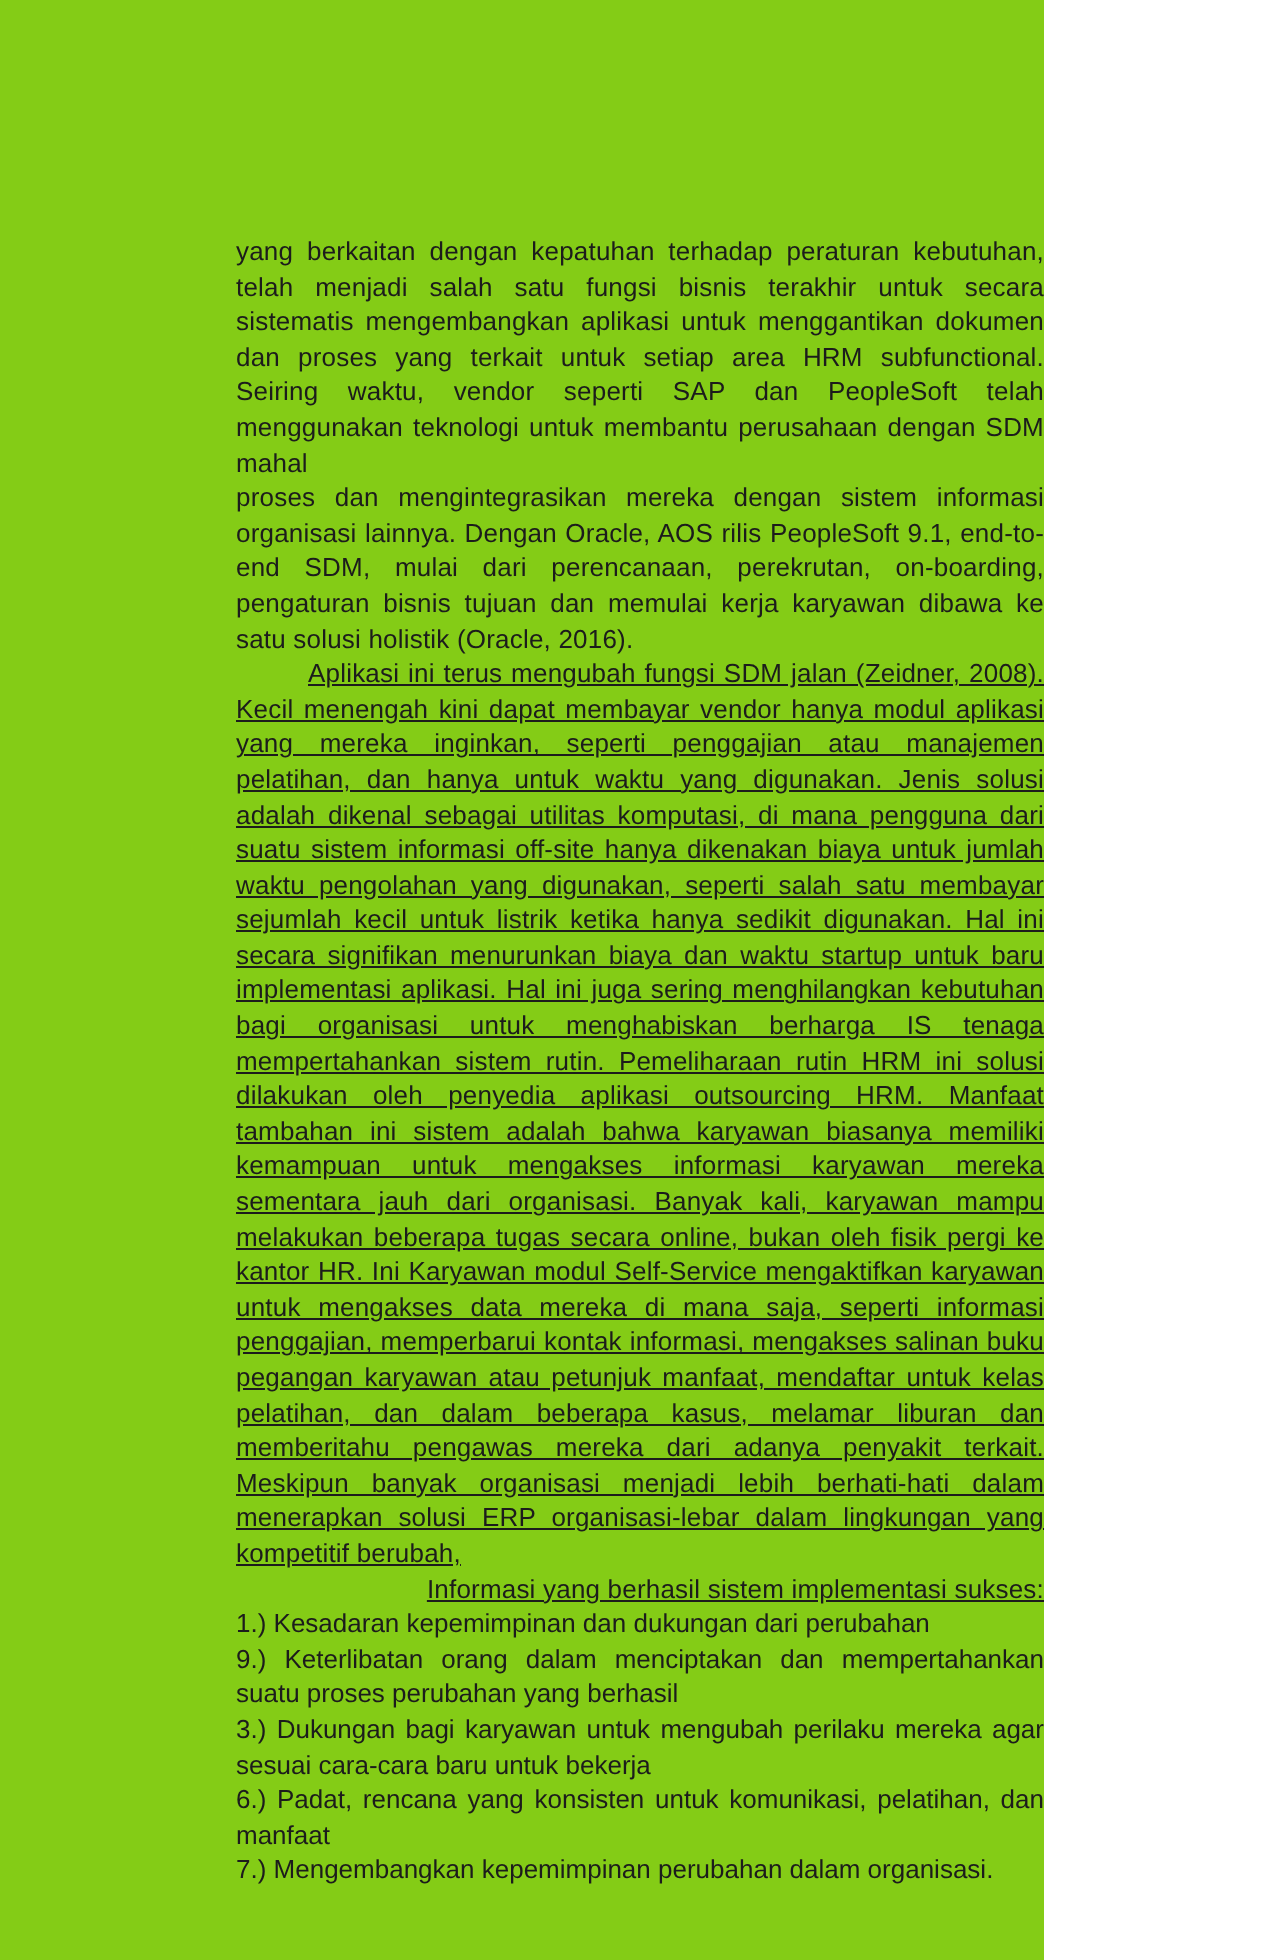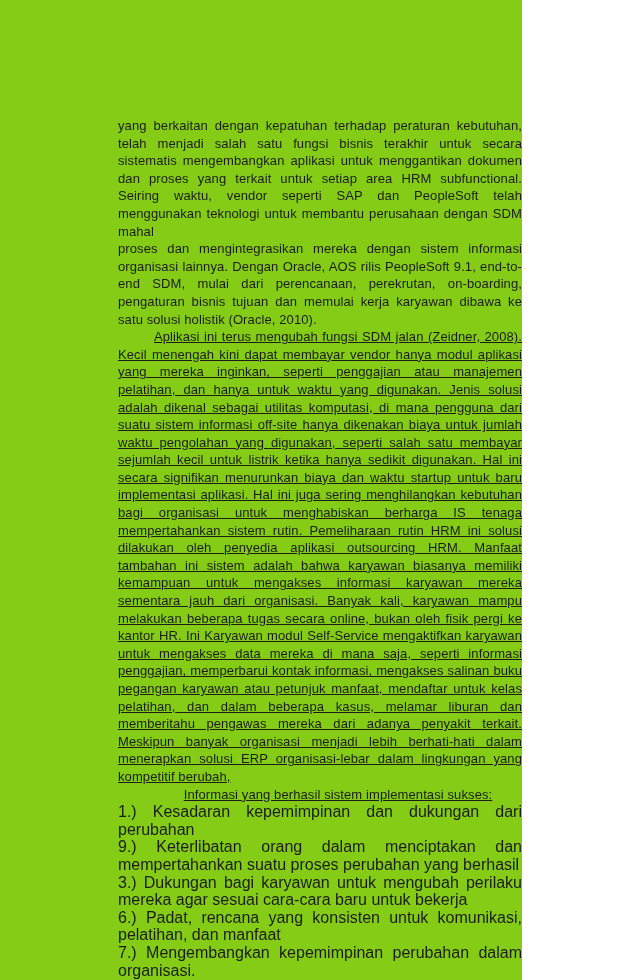--- a/index.html
+++ b/index.html
@@ -30,42 +30,42 @@
     width: 404px;
   }
   .para {
     margin: 0;
     font-size: 13px;
     line-height: 17.6px;
     text-align: justify;
     letter-spacing: 0.1px;
   }
   .para.left {
-    text-align: center;
+    text-align: right;
   }
   .indent {
     text-indent: 36px;
     text-decoration: underline;
   }
   .list-item {
     margin: 0;
-    font-size: 16px;
+    font-size: 13px;
     line-height: 17.6px;
     text-align: justify;
   }
 </style>
 </head>
 <body>
 
 <div class="page">
   <div class="content">
 
     <p class="para">yang berkaitan dengan kepatuhan terhadap peraturan kebutuhan, telah menjadi salah satu fungsi bisnis terakhir untuk secara sistematis mengembangkan aplikasi untuk menggantikan dokumen dan proses yang terkait untuk setiap area HRM subfunctional. Seiring waktu, vendor seperti SAP dan PeopleSoft telah menggunakan teknologi untuk membantu perusahaan dengan SDM mahal</p>
 
-    <p class="para">proses dan mengintegrasikan mereka dengan sistem informasi organisasi lainnya. Dengan Oracle, AOS rilis PeopleSoft 9.1, end-to-end SDM, mulai dari perencanaan, perekrutan, on-boarding, pengaturan bisnis tujuan dan memulai kerja karyawan dibawa ke satu solusi holistik (Oracle, 2010).</p>
+    <p class="para">proses dan mengintegrasikan mereka dengan sistem informasi organisasi lainnya. Dengan Oracle, AOS rilis PeopleSoft 9.1, end-to-end SDM, mulai dari perencanaan, perekrutan, on-boarding, pengaturan bisnis tujuan dan memulai kerja karyawan dibawa ke satu solusi holistik (Oracle, 2016).</p>
 
     <p class="para indent">Aplikasi ini terus mengubah fungsi SDM jalan (Zeidner, 2008). Kecil menengah kini dapat membayar vendor hanya modul aplikasi yang mereka inginkan, seperti penggajian atau manajemen pelatihan, dan hanya untuk waktu yang digunakan. Jenis solusi adalah dikenal sebagai utilitas komputasi, di mana pengguna dari suatu sistem informasi off-site hanya dikenakan biaya untuk jumlah waktu pengolahan yang digunakan, seperti salah satu membayar sejumlah kecil untuk listrik ketika hanya sedikit digunakan. Hal ini secara signifikan menurunkan biaya dan waktu startup untuk baru implementasi aplikasi. Hal ini juga sering menghilangkan kebutuhan bagi organisasi untuk menghabiskan berharga IS tenaga mempertahankan sistem rutin. Pemeliharaan rutin HRM ini solusi dilakukan oleh penyedia aplikasi outsourcing HRM. Manfaat tambahan ini sistem adalah bahwa karyawan biasanya memiliki kemampuan untuk mengakses informasi karyawan mereka sementara jauh dari organisasi. Banyak kali, karyawan mampu melakukan beberapa tugas secara online, bukan oleh fisik pergi ke kantor HR. Ini Karyawan modul Self-Service mengaktifkan karyawan untuk mengakses data mereka di mana saja, seperti informasi penggajian, memperbarui kontak informasi, mengakses salinan buku pegangan karyawan atau petunjuk manfaat, mendaftar untuk kelas pelatihan, dan dalam beberapa kasus, melamar liburan dan memberitahu pengawas mereka dari adanya penyakit terkait. Meskipun banyak organisasi menjadi lebih berhati-hati dalam menerapkan solusi ERP organisasi-lebar dalam lingkungan yang kompetitif berubah,</p>
 
     <p class="para left indent">Informasi yang berhasil sistem implementasi sukses:</p>
 
     <p class="list-item">1.) Kesadaran kepemimpinan dan dukungan dari perubahan</p>
     <p class="list-item">9.) Keterlibatan orang dalam menciptakan dan mempertahankan suatu proses perubahan yang berhasil</p>
     <p class="list-item">3.) Dukungan bagi karyawan untuk mengubah perilaku mereka agar sesuai cara-cara baru untuk bekerja</p>
     <p class="list-item">6.) Padat, rencana yang konsisten untuk komunikasi, pelatihan, dan manfaat</p>
     <p class="list-item">7.) Mengembangkan kepemimpinan perubahan dalam organisasi.</p>

